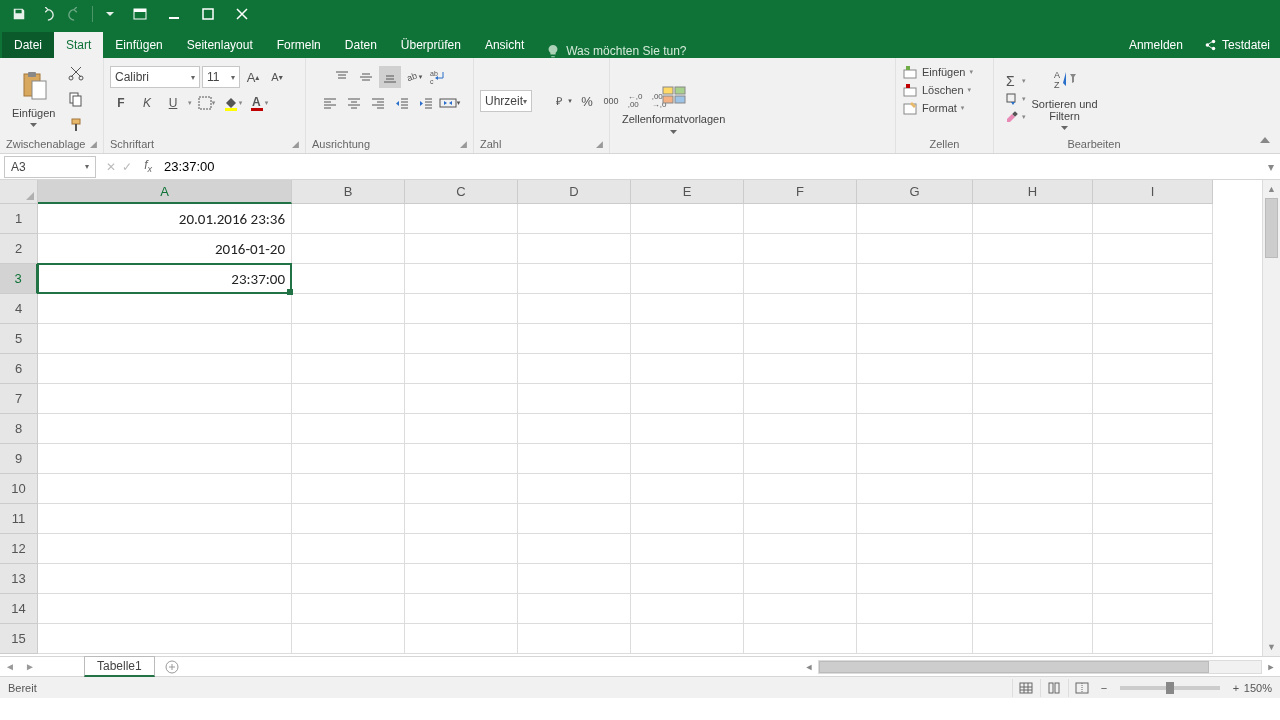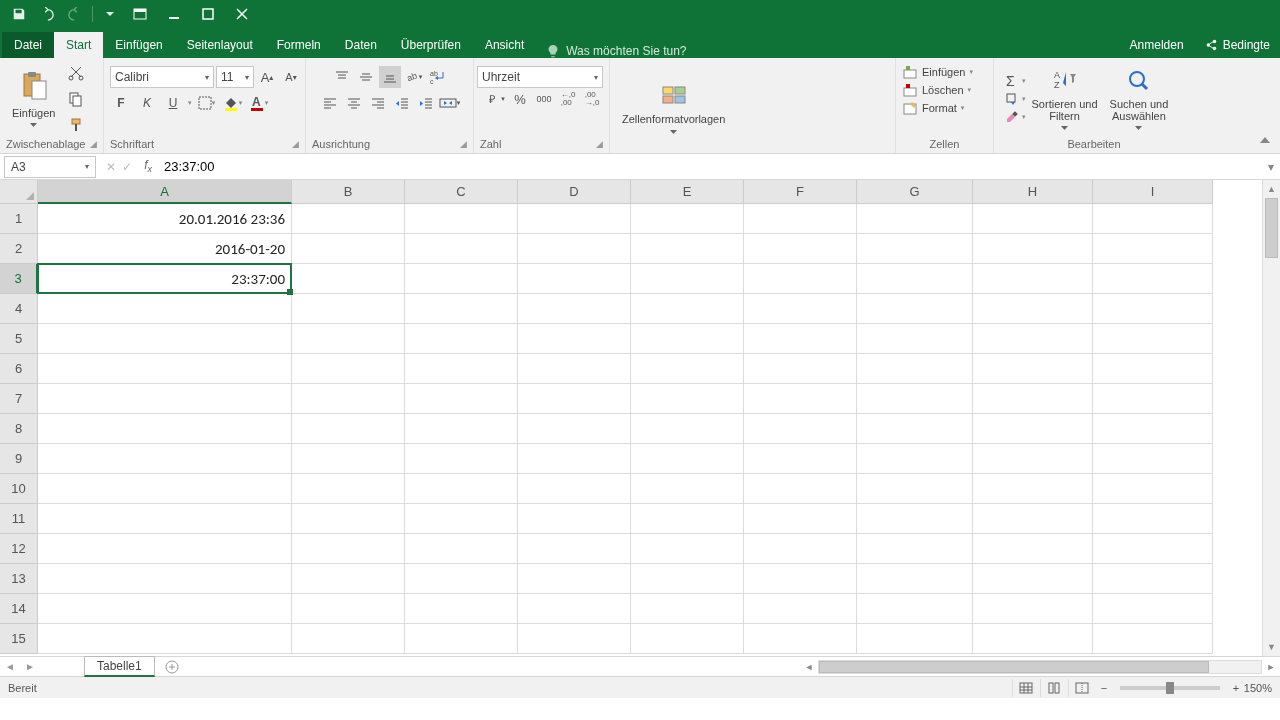--- a/index.html
+++ b/index.html
@@ -162,21 +162,21 @@
     <div class="rbtn">
         <span>Anmelden</span>
       </div>
     <div class="rbtn">
       <svg width="14" height="14" viewBox="0 0 16 16">
           <circle cx="5" cy="8" r="2" fill="currentColor"></circle>
           <circle cx="12" cy="4" r="2" fill="currentColor"></circle>
           <circle cx="12" cy="12" r="2" fill="currentColor"></circle>
           <path stroke="currentColor" d="M6 7l5-3M6 9l5 3"></path>
         </svg>
-      <span>Bedingte</span>
+      <span>Testdatei</span>
     </div>
   </div>
 </div>
 
 <div class="ribbon">
 
   <div class="rgroup" style="width:104px">
     <div class="body">
       <div class="bigbtn">
         <svg width="28" height="32" viewBox="0 0 28 32">
@@ -213,21 +213,21 @@
     </div>
     <div class="label">
         <span>Zwischenablage</span>
         <span class="dlg">◢</span>
       </div>
   </div>
 
   <div class="rgroup" style="width:202px">
     <div class="body" style="flex-direction:column;align-items:flex-start;gap:4px;padding-top:4px">
       <div class="row">
-        <div class="select" style="width:104px">
+        <div class="select" style="width:90px">
             <span>Calibri</span>
             <span class="arrow">▾</span>
           </div>
         <div class="select" style="width:38px">
             <span>11</span>
             <span class="arrow">▾</span>
           </div>
         <div class="smallbtn" style="font-size:13px">A<span style="font-size:8px;vertical-align:super">▴</span></div>
         <div class="smallbtn" style="font-size:11px">A<span style="font-size:8px;vertical-align:super">▾</span></div>
       </div>
@@ -334,21 +334,21 @@
           </div>
       </div>
     </div>
     <div class="label">
         <span>Ausrichtung</span>
         <span class="dlg">◢</span>
       </div>
   </div>
 
   <div class="rgroup" style="width:136px">
-    <div class="body" style="flex-direction:column;gap:0;padding-top:4px;align-items:flex-end">
+    <div class="body" style="flex-direction:row;gap:20px;padding-top:4px;align-items:center">
       <div class="select" style="width:126px">
           <span>Uhrzeit</span>
           <span class="arrow">▾</span>
         </div>
       <div class="row" style="gap:2px">
         <div class="smallbtn">
             <svg width="14" height="14" viewBox="0 0 14 14">
               <text x="2" y="11" font-size="11" fill="#555">₽</text>
             </svg>
             <span style="font-size:7px">▾</span>
@@ -442,30 +442,20 @@
       </div>
       <div class="bigbtn" style="white-space:pre">
         <svg width="26" height="26" viewBox="0 0 26 26">
             <text x="2" y="10" font-size="9" fill="#555">A</text>
             <text x="2" y="20" font-size="9" fill="#555">Z</text>
             <path fill="#2a6fc9" d="M14 4v14l-3-3M14 18l3-3"></path>
             <path fill="#888" d="M18 6h6l-2 3v5l-2 1v-6z"></path>
           </svg>
         <span>Sortieren und
 Filtern</span><svg width="7" height="4" viewBox="0 0 7 4">
-            <path fill="#666" d="M0 0l3.5 4L7 0z"></path>
-          </svg>
-      </div>
-      <div class="bigbtn" style="white-space:pre">
-        <svg width="26" height="26" viewBox="0 0 26 26">
-            <circle cx="11" cy="11" r="7" fill="none" stroke="#2a6fc9" stroke-width="2"></circle>
-            <path stroke="#2a6fc9" stroke-width="3" d="M16 16l5 5"></path>
-          </svg>
-        <span>Suchen und
-Auswählen</span><svg width="7" height="4" viewBox="0 0 7 4">
             <path fill="#666" d="M0 0l3.5 4L7 0z"></path>
           </svg>
       </div>
     </div>
     <div class="label">
         <span>Bearbeiten</span>
       </div>
   </div>
 
   <div class="ribbon-collapse">

